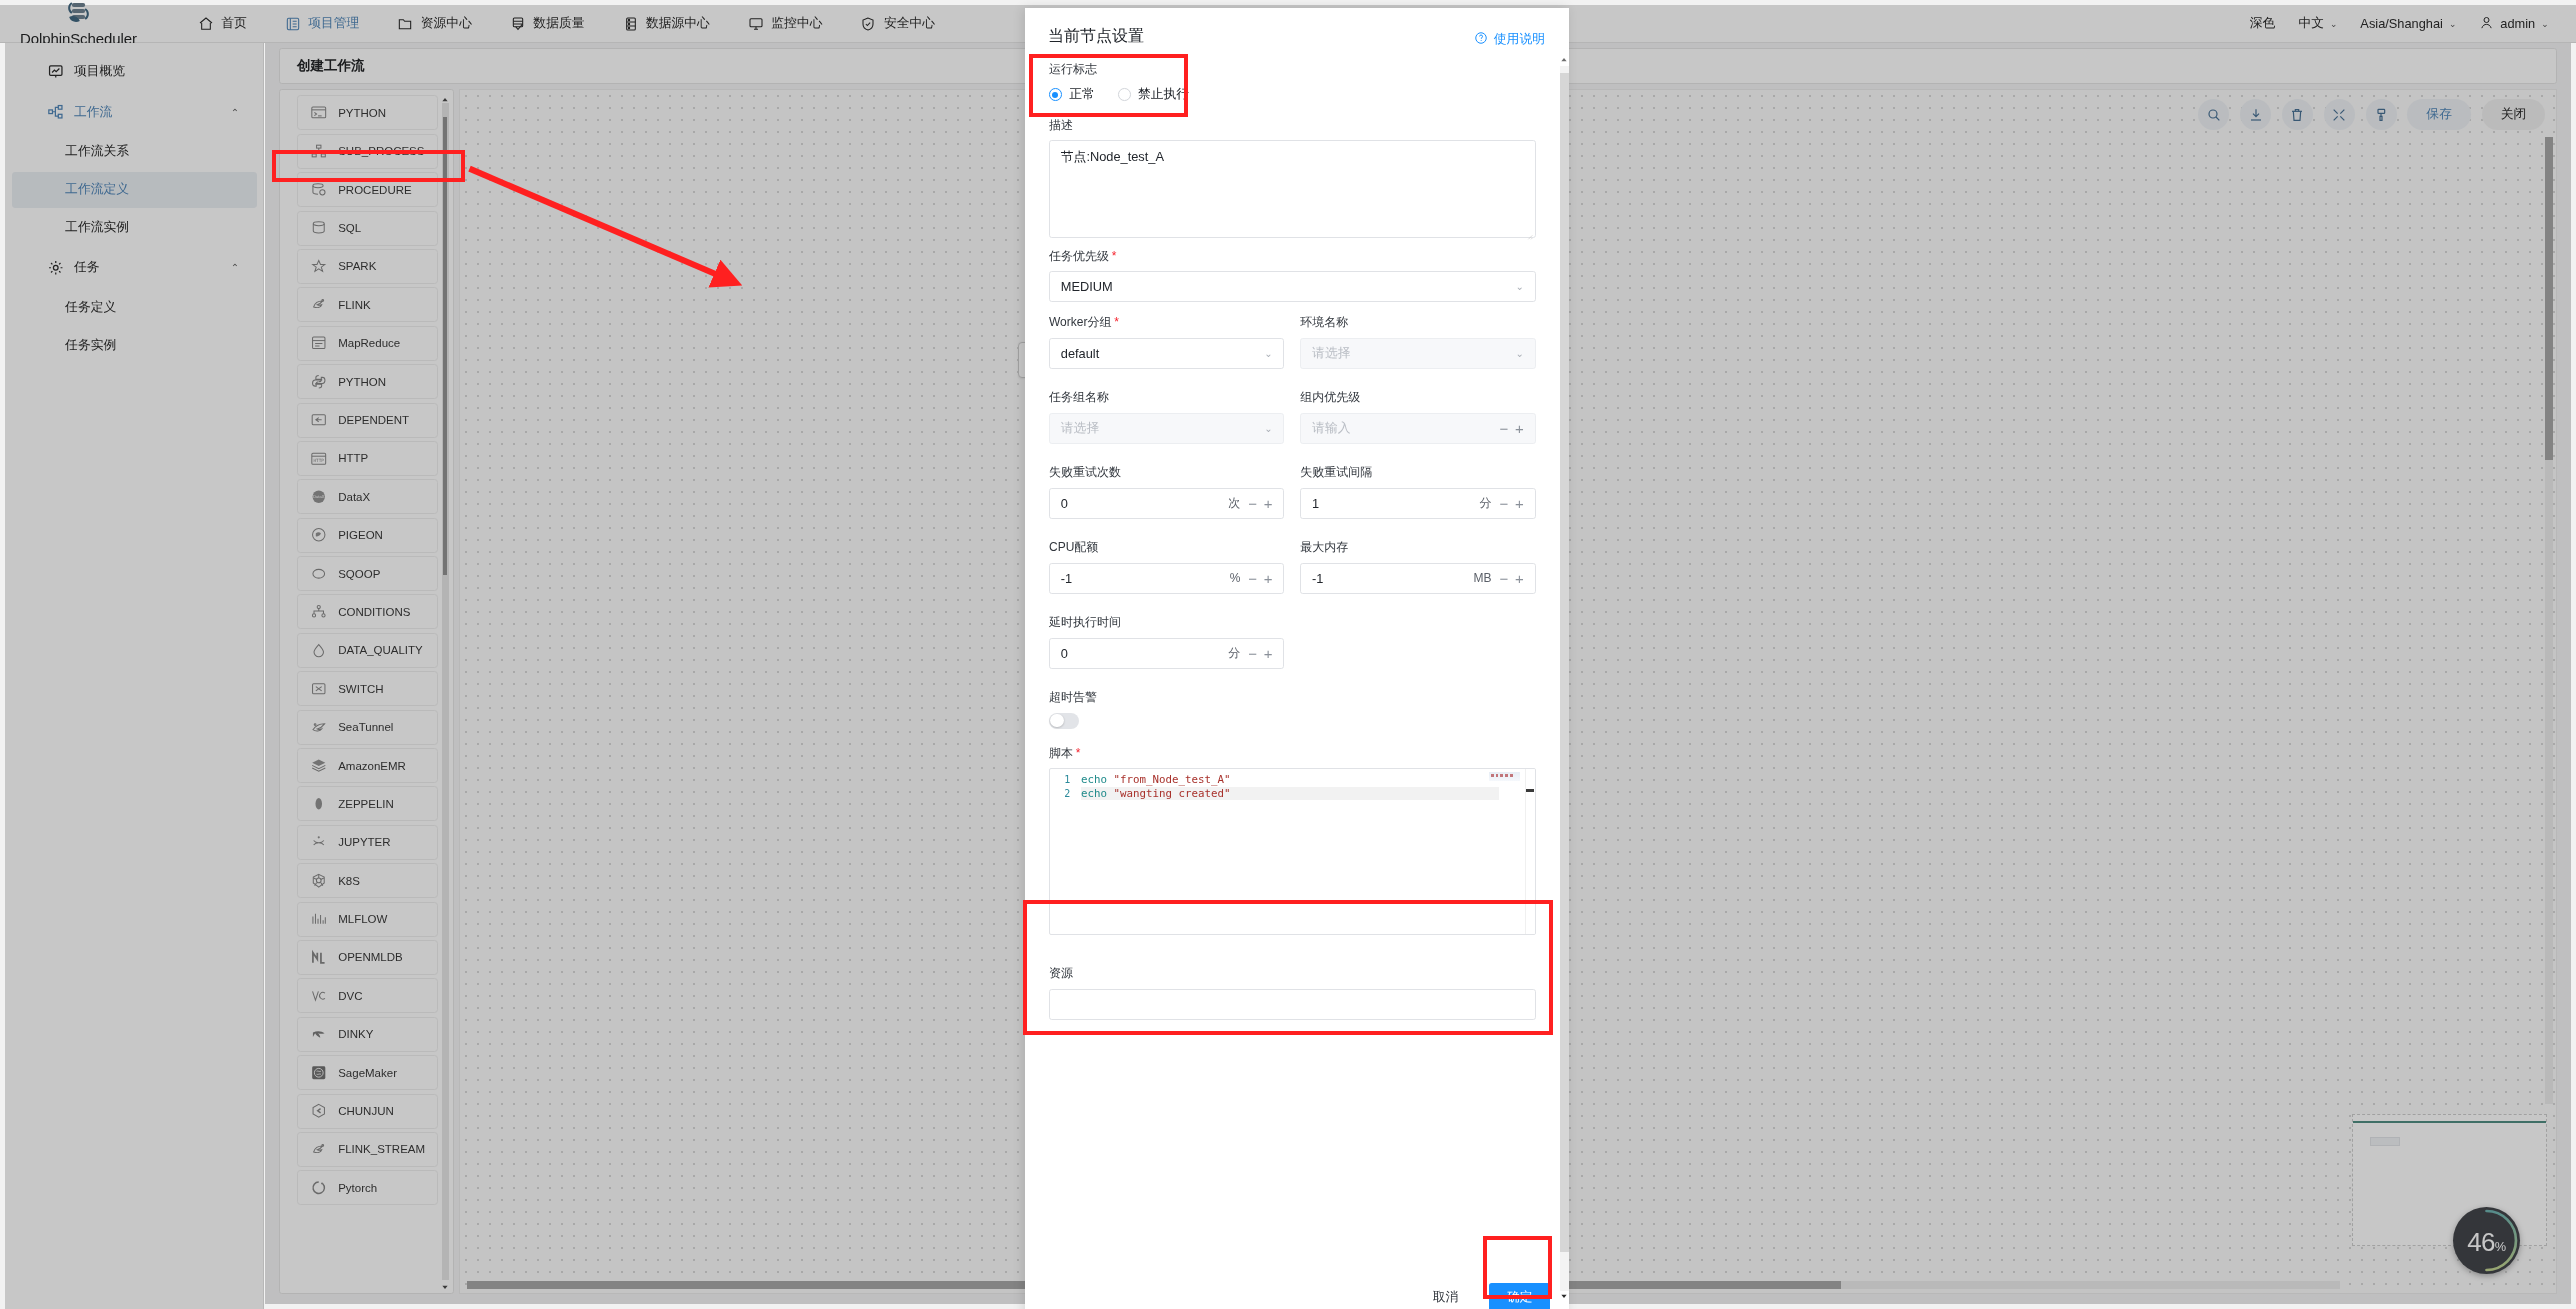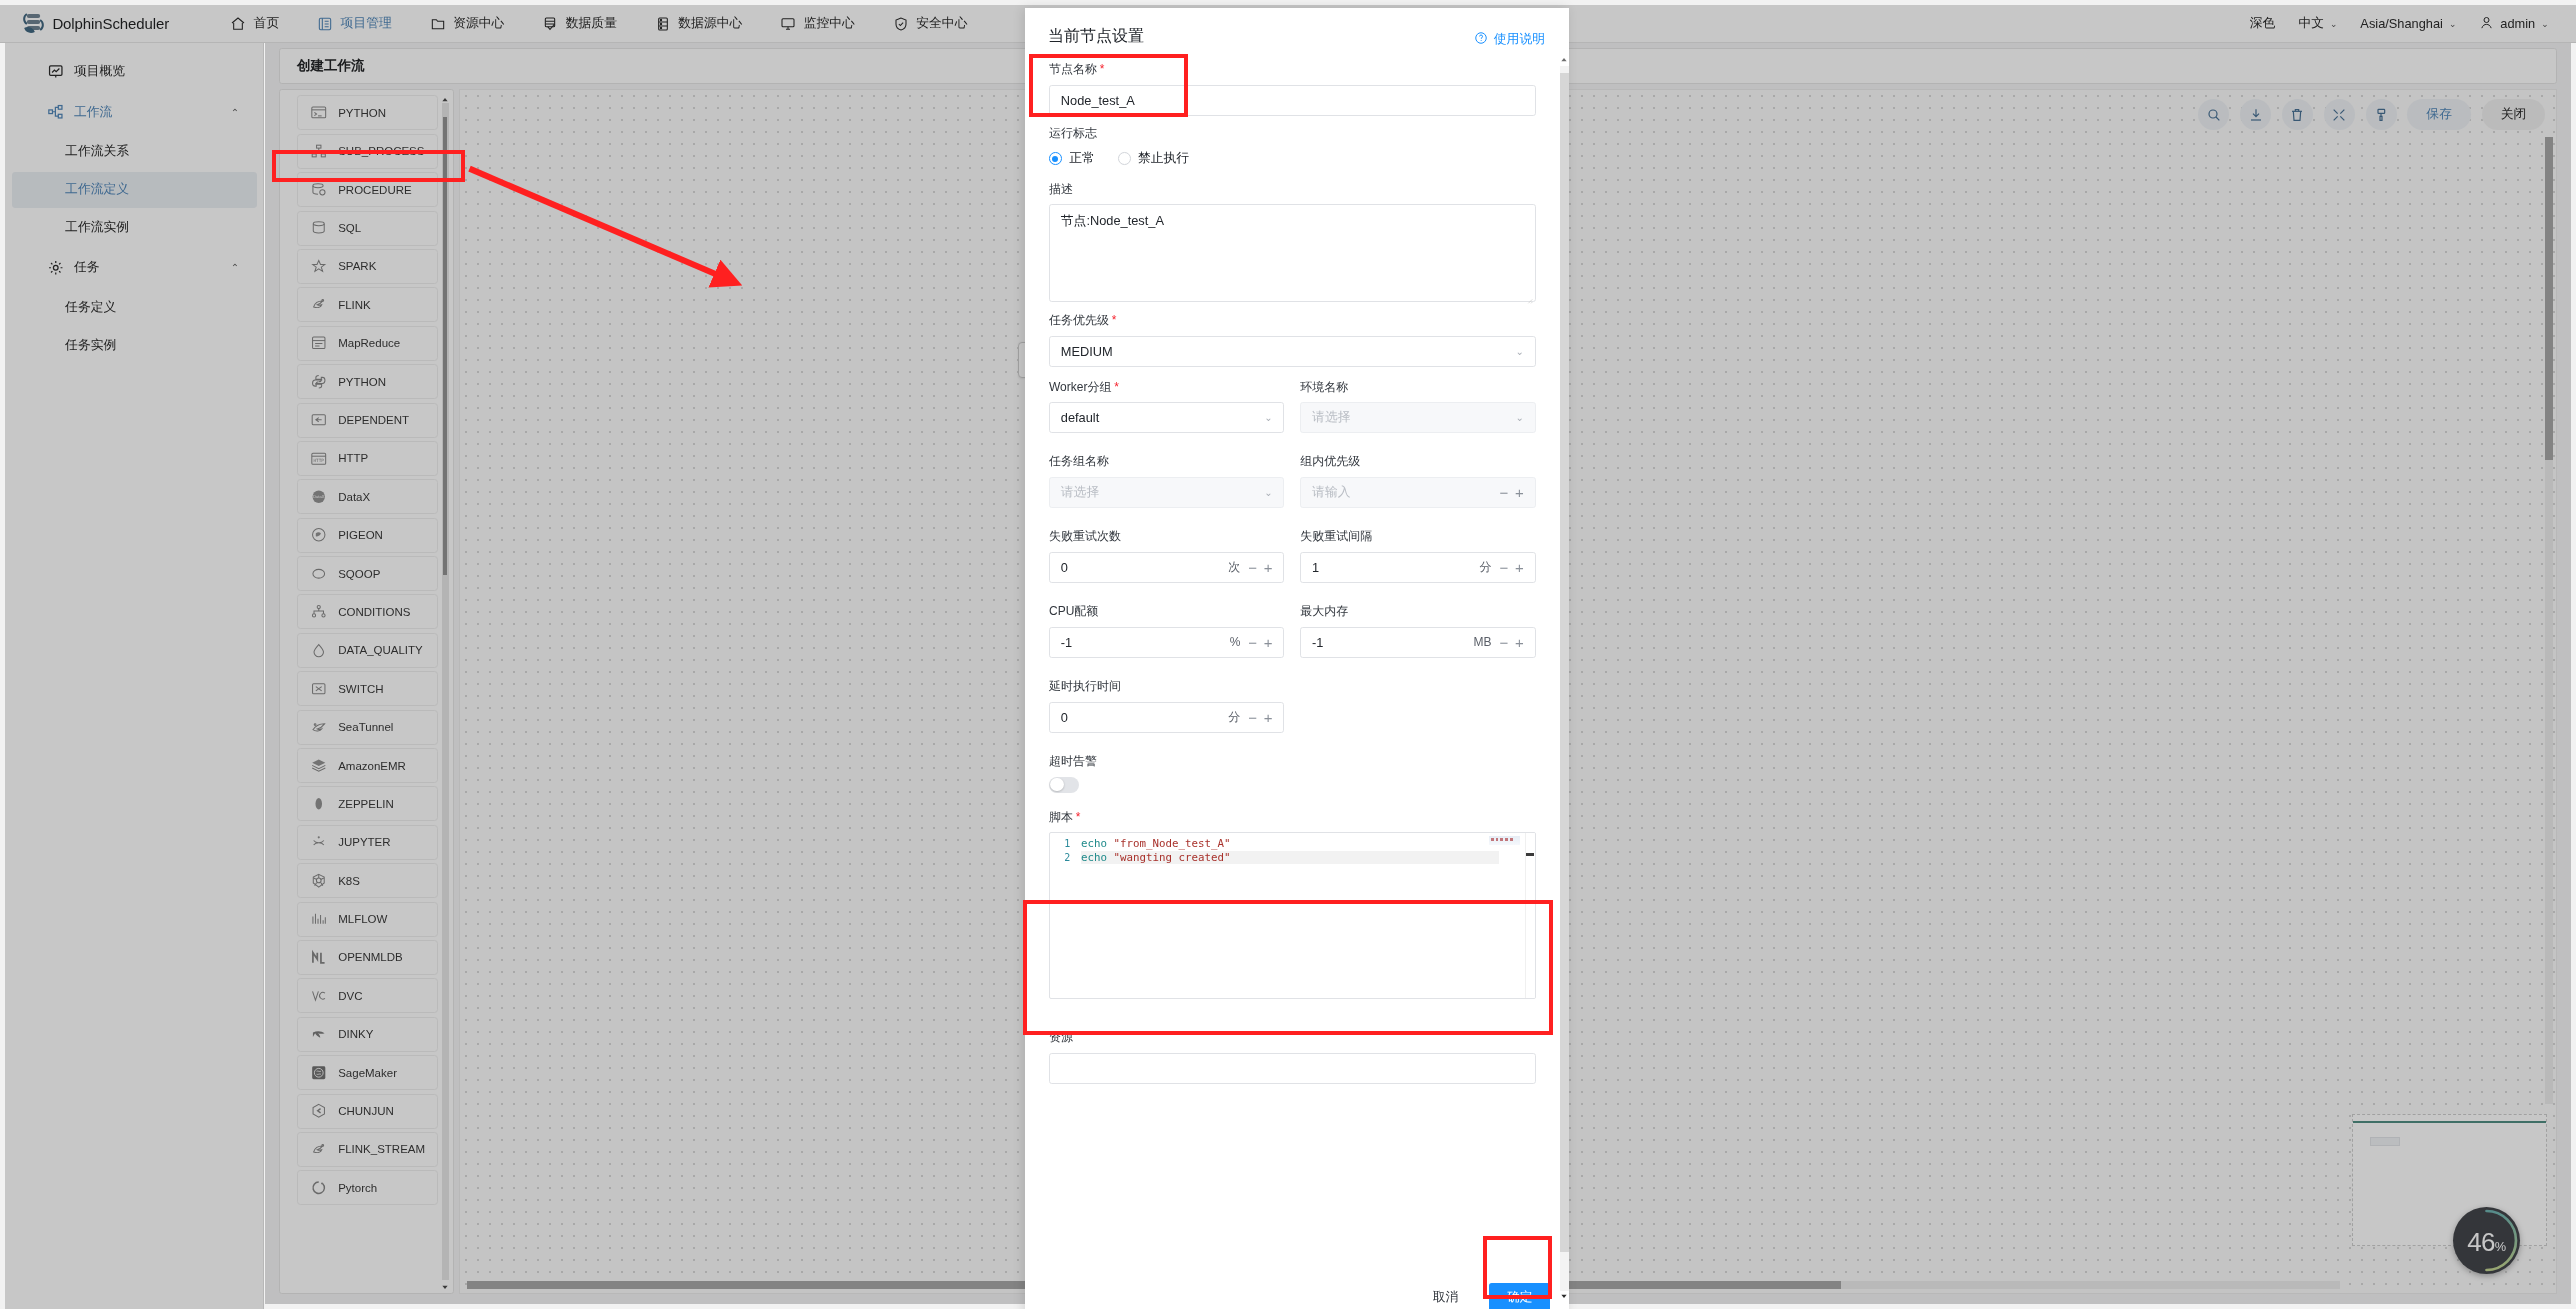--- a/index.html
+++ b/index.html
@@ -16,21 +16,21 @@
     filter: grayscale(0.55) brightness(0.78);
   }
 
   
   #topnav {
     position: absolute; left: 0; top: 5.4px; right: 0; height: 38px;
     background: #ffffff;
     display: flex; align-items: center;
     border-bottom: 0.7px solid #e8e8e8;
   }
-  .brand { display: flex; align-items: center; gap: 5.4px; margin-left: 20px; }
+  .brand { display: flex; align-items: center; gap: 5.4px; margin-left: 20px; flex-direction: column; }
   .brand-logo { width: 27px; height: 24px; position: relative; }
   .brand-name { font-size: 15px; color: #1f2225; letter-spacing: -0.1px; }
   .nav-items { display: flex; align-items: center; margin-left: 42px; gap: 0px; }
   .nav-item {
     display: flex; align-items: center; gap: 7.4px;
     padding: 0 19px; height: 38px; cursor: pointer;
     font-size: 12.8px; color: #2b2b2b; white-space: nowrap;
   }
   .nav-item.active { color: #1890ff; }
   .nav-item .nicon { width: 16px; height: 16px; display: block; }
@@ -761,28 +761,20 @@
           <circle cx="12" cy="12" r="9"></circle>
           <path d="M9.6 9.3a2.5 2.5 0 1 1 3 2.5v1.4"></path>
           <circle cx="12.3" cy="16.4" r=".9" fill="#1890ff" stroke="none"></circle>
         </svg>
     </span>
     <span>使用说明</span>
   </div>
 
   <div id="modal-body">
 
-    <div class="fld">
-      <div class="flabel">
-        <span>节点名称</span><span class="req">*</span>
-      </div>
-      <div class="inp">
-        <span>Node_test_A</span>
-      </div>
-    </div>
 
     <div class="fld">
       <div class="flabel">运行标志</div>
       <div class="radios">
         <div class="radio">
           <span class="rdot on"></span>
           <span>正常</span>
         </div>
         <div class="radio">
           <span class="rdot"></span>

